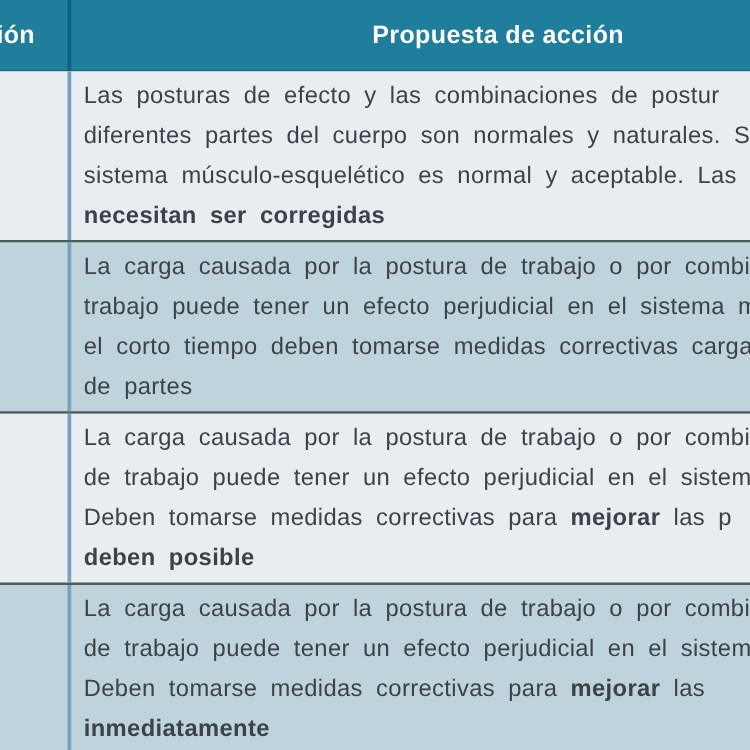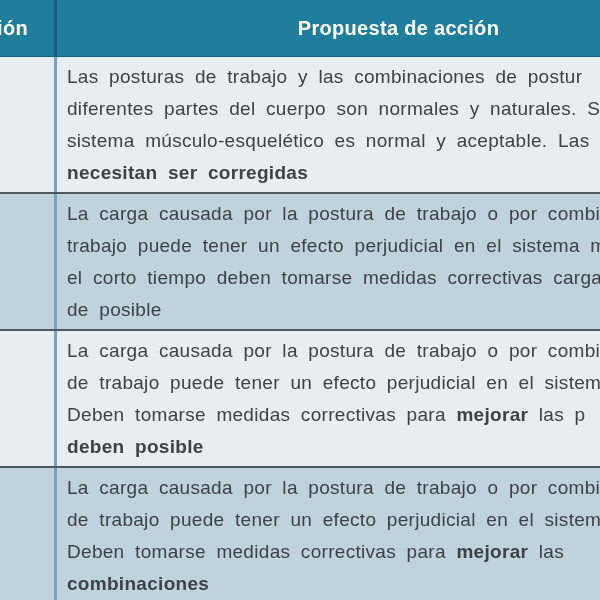--- a/index.html
+++ b/index.html
@@ -97,49 +97,49 @@
 
     <div class="header-row">
       <div class="header-cell col1">ión</div>
       <div class="header-cell col2">Propuesta de acción</div>
     </div>
 
     <div>
         <div class="row light">
           <div class="col1"></div>
           <div class="col2">
-            <div class="line"><span>Las posturas de trabajo y las combinaciones de postur</span></div>
+            <div class="line"><span>Las posturas de efecto y las combinaciones de postur</span></div>
             <div class="line"><span>diferentes partes del cuerpo son normales y naturales. Su</span></div>
             <div class="line"><span>sistema músculo-esquelético es normal y aceptable. Las p</span></div>
             <div class="line"><span class="b">necesitan ser corregidas</span></div>
           </div>
         </div>
         <div class="row blue">
           <div class="col1"></div>
           <div class="col2">
             <div class="line"><span>La carga causada por la postura de trabajo o por combina</span></div>
             <div class="line"><span>trabajo puede tener un efecto perjudicial en el sistema m</span></div>
             <div class="line"><span>el corto tiempo deben tomarse medidas correctivas carga</span></div>
-            <div class="line"><span>de posible</span></div>
+            <div class="line"><span>de partes</span></div>
           </div>
         </div>
         <div class="row light">
           <div class="col1"></div>
           <div class="col2">
             <div class="line"><span>La carga causada por la postura de trabajo o por combi</span></div>
             <div class="line"><span>de trabajo puede tener un efecto perjudicial en el sistem</span></div>
             <div class="line"><span>Deben tomarse medidas correctivas para </span><span class="b">mejorar</span><span> las p</span></div>
             <div class="line"><span class="b">deben posible</span></div>
           </div>
         </div>
         <div class="row blue">
           <div class="col1"></div>
           <div class="col2">
             <div class="line"><span>La carga causada por la postura de trabajo o por combi</span></div>
             <div class="line"><span>de trabajo puede tener un efecto perjudicial en el sistem</span></div>
             <div class="line"><span>Deben tomarse medidas correctivas para </span><span class="b">mejorar</span><span> las</span></div>
-            <div class="line"><span class="b">combinaciones</span></div>
+            <div class="line"><span class="b">inmediatamente</span></div>
           </div>
         </div>
       </div>
 
   </div>
 </div>
 
 </body></html>

